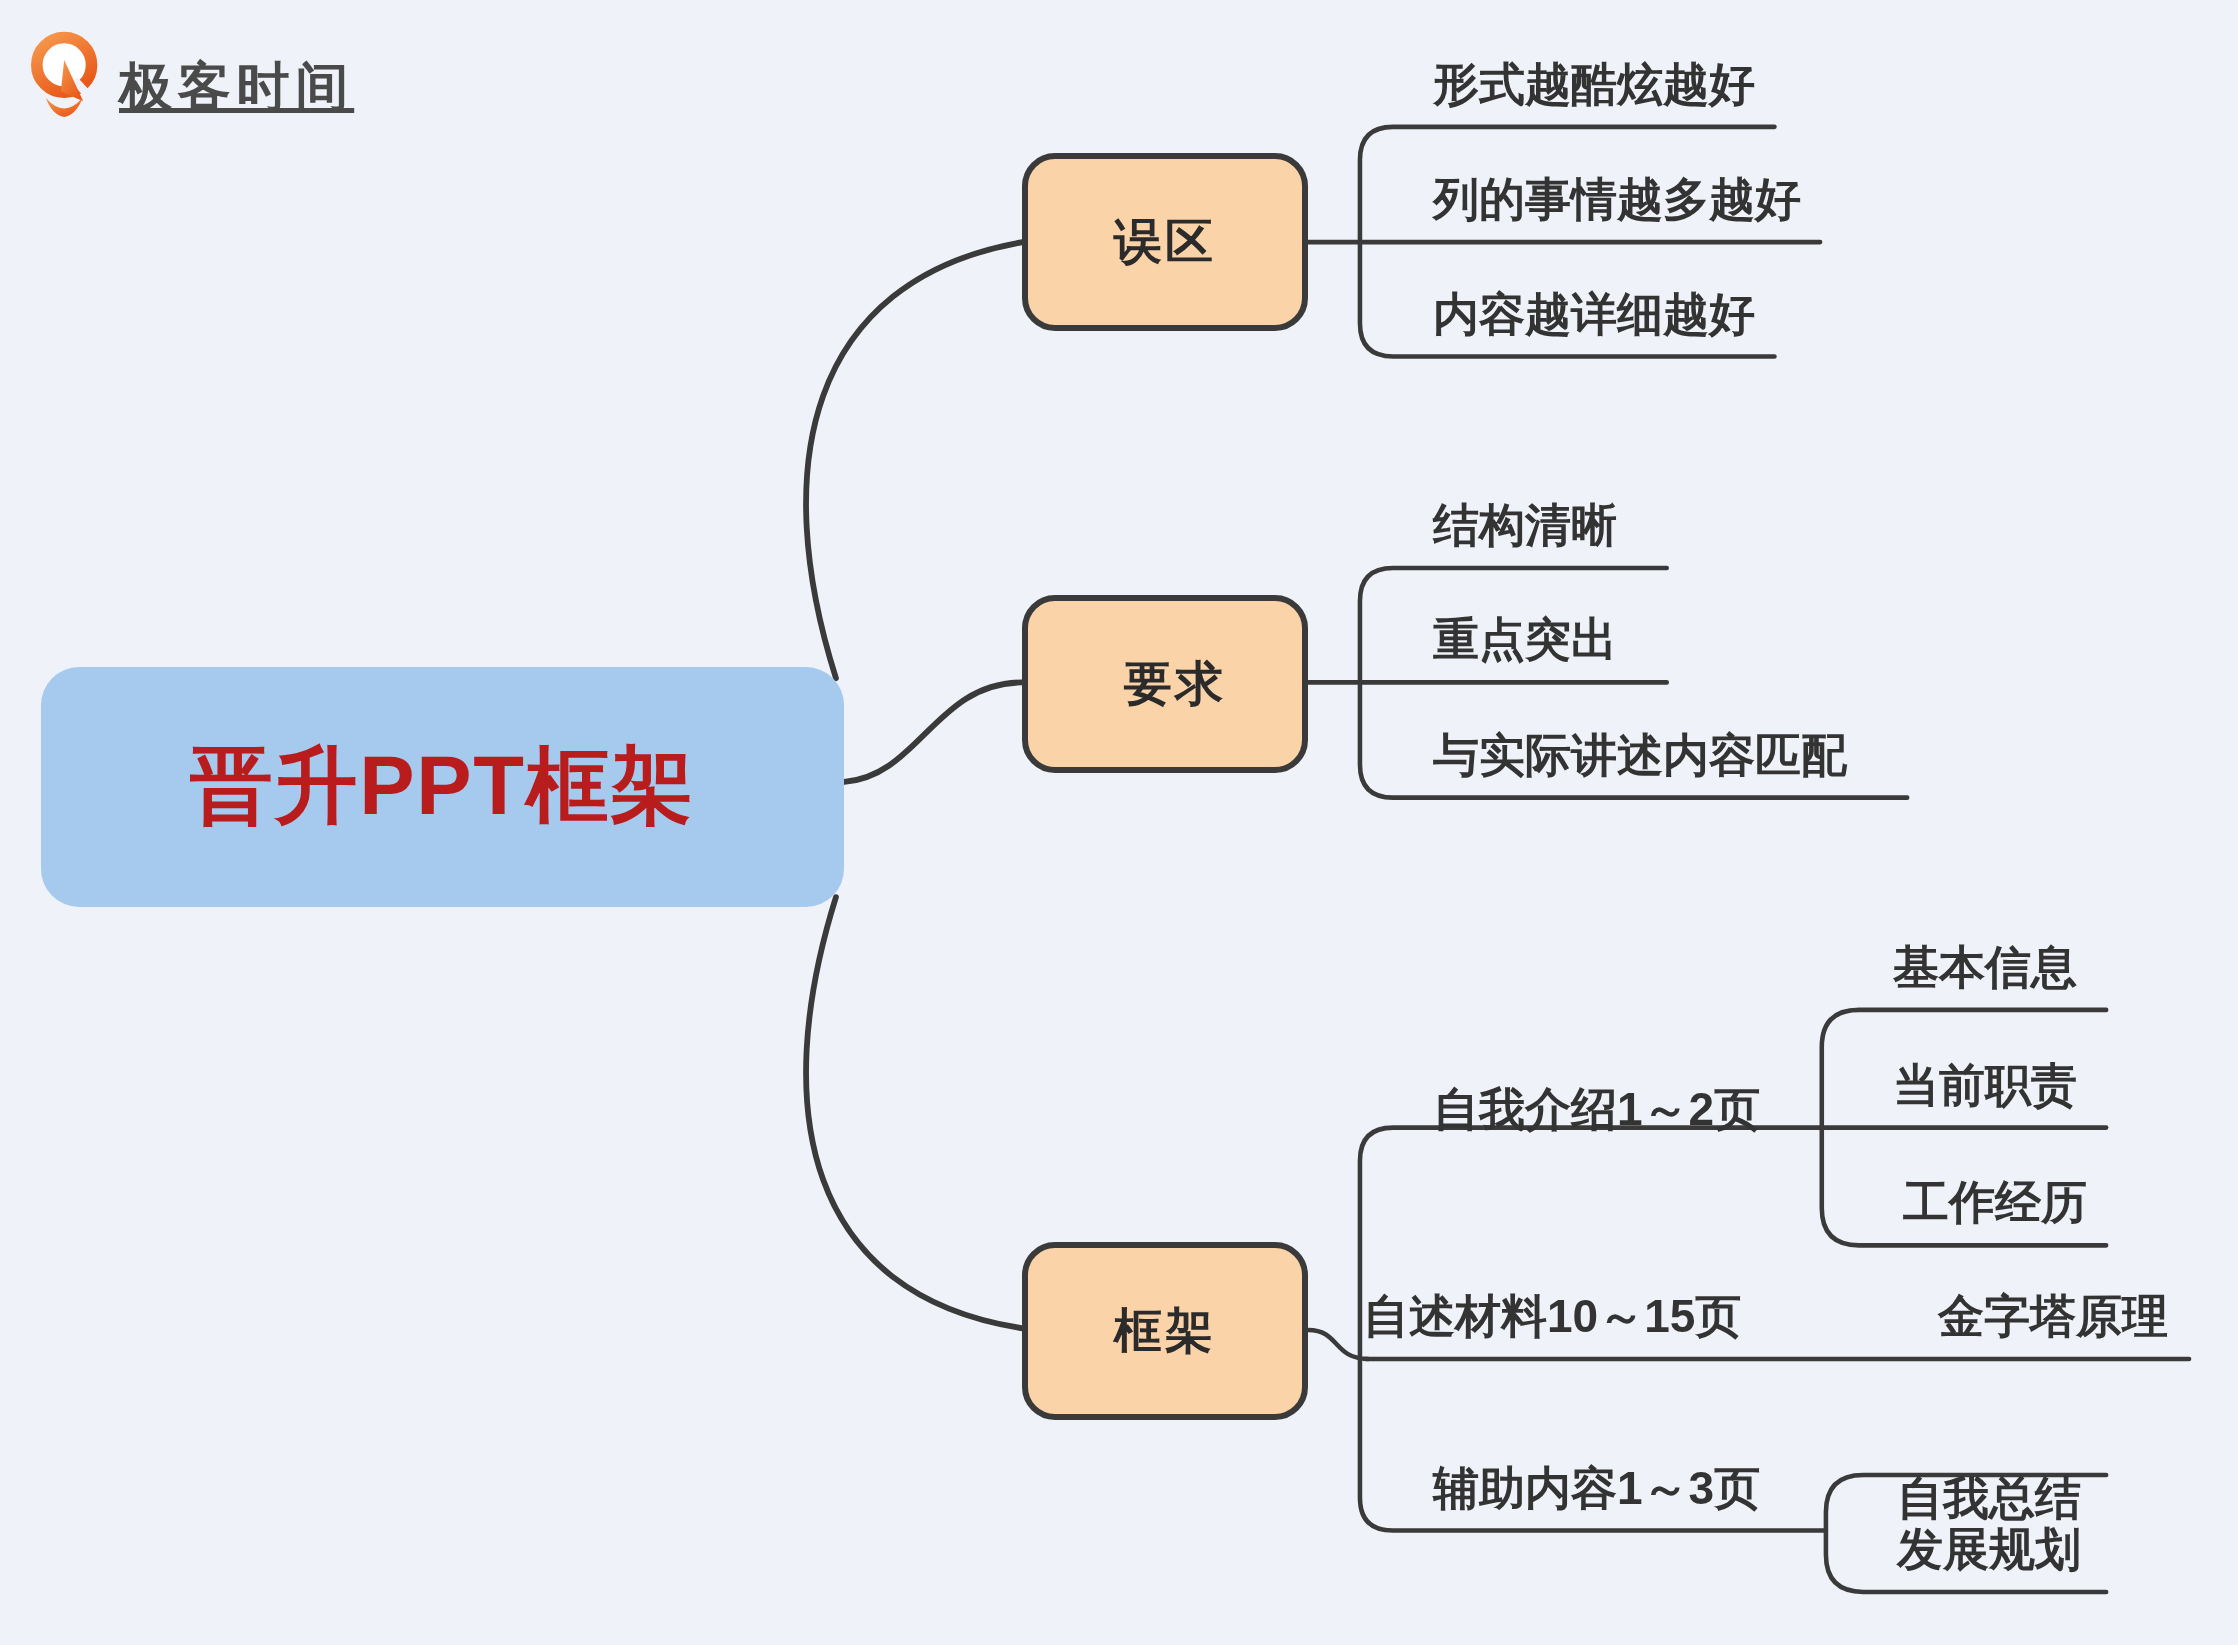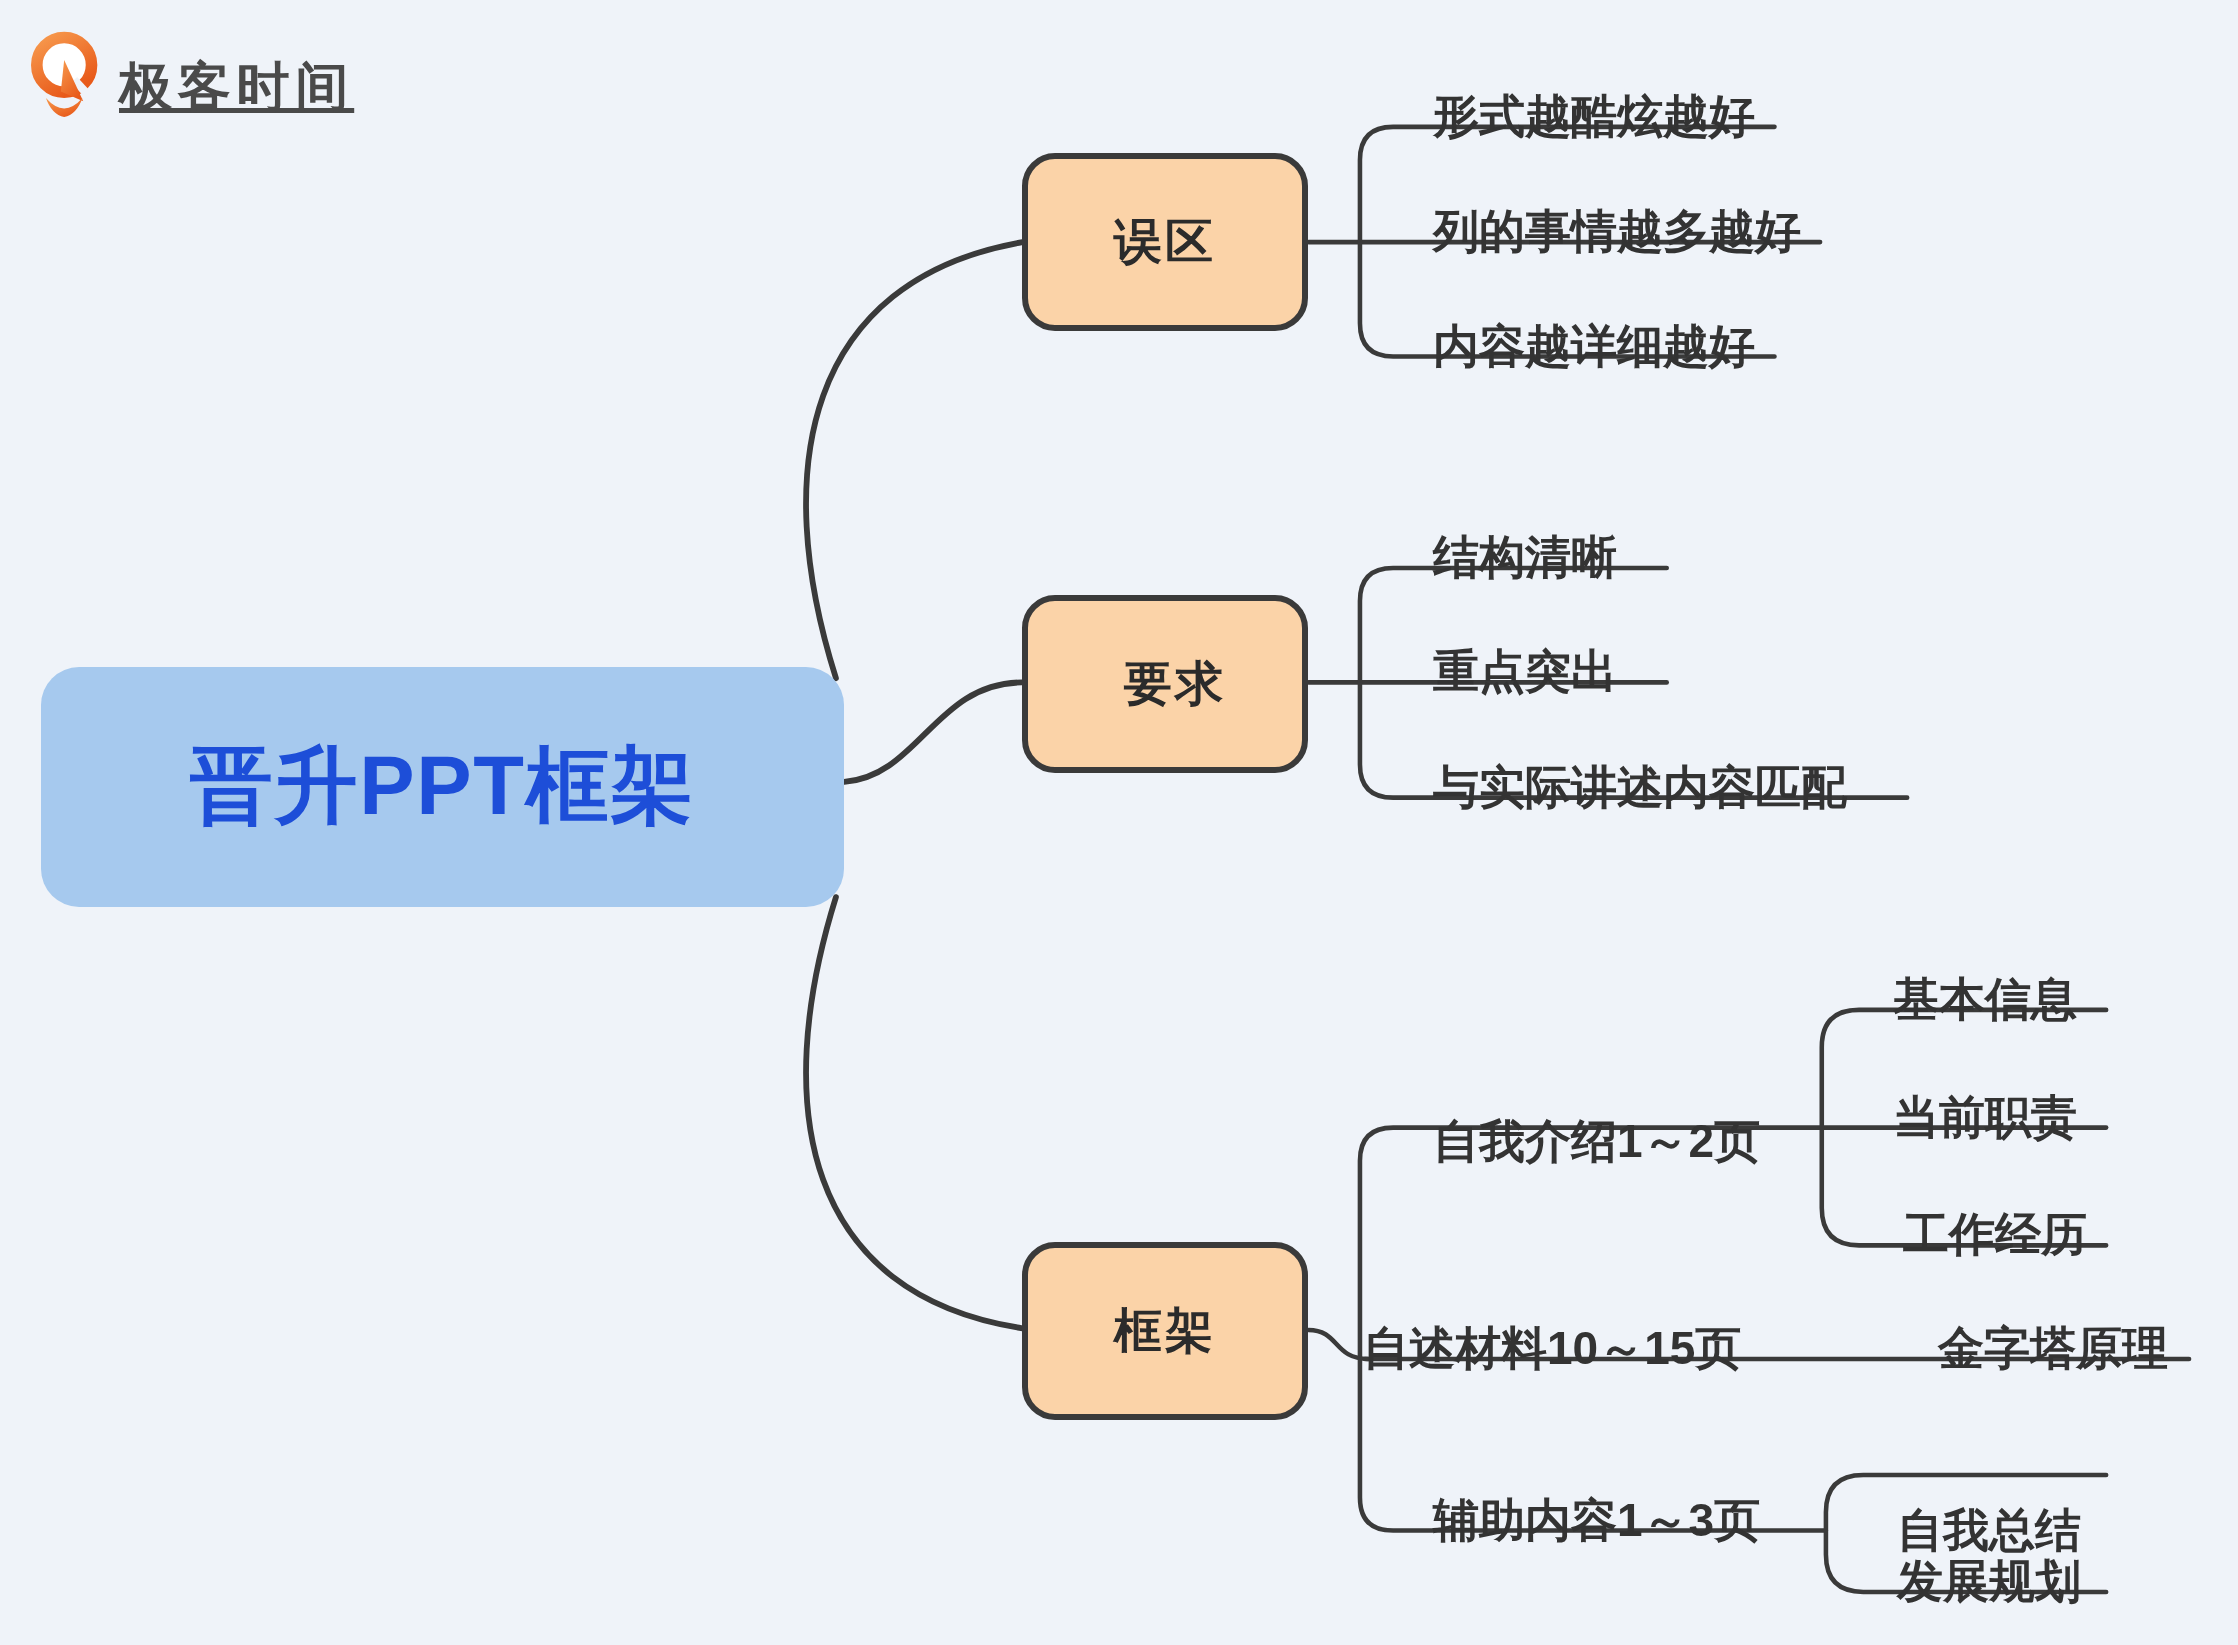--- a/index.html
+++ b/index.html
@@ -14,34 +14,34 @@
   #wires path.line{stroke-width:5.5;}
 
   .node{
     position:absolute;z-index:2;box-sizing:border-box;
     display:flex;align-items:center;justify-content:center;
     white-space:nowrap;
   }
   .root-node{
     left:41px;top:667px;width:803px;height:240px;
     background:#A6C9EE;border-radius:38px;
-    font-size:83px;font-weight:700;color:#1d4ed8;letter-spacing:1.7px;
+    font-size:83px;font-weight:700;color:#b91c1c;letter-spacing:1.7px;
   }
   .branch-node{
     left:1022px;width:286px;height:178px;
     background:#FBD3A8;border:6.6px solid #3A3A3A;border-radius:33px;
     font-size:48px;font-weight:700;color:#2B2B2B;letter-spacing:3.3px;
   }
   .branch-misconceptions{top:153px;}
   .branch-requirements{top:595px;padding-left:20px;}
   .branch-framework{top:1242px;}
 
   .leaf{
     position:absolute;z-index:2;height:50px;line-height:50px;
-    font-size:46px;font-weight:700;color:#333;white-space:nowrap;margin-top:32px;
+    font-size:46px;font-weight:700;color:#333;white-space:nowrap;
   }
 
   .logo{position:absolute;left:31px;top:30px;z-index:3;display:flex;align-items:flex-start;}
   .logo-text{
     margin-left:20px;margin-top:21.6px;
     font-size:53px;font-weight:700;color:#4A4A4A;letter-spacing:5.8px;white-space:nowrap;text-decoration:underline;
   }
 </style>
 </head>
 <body>

